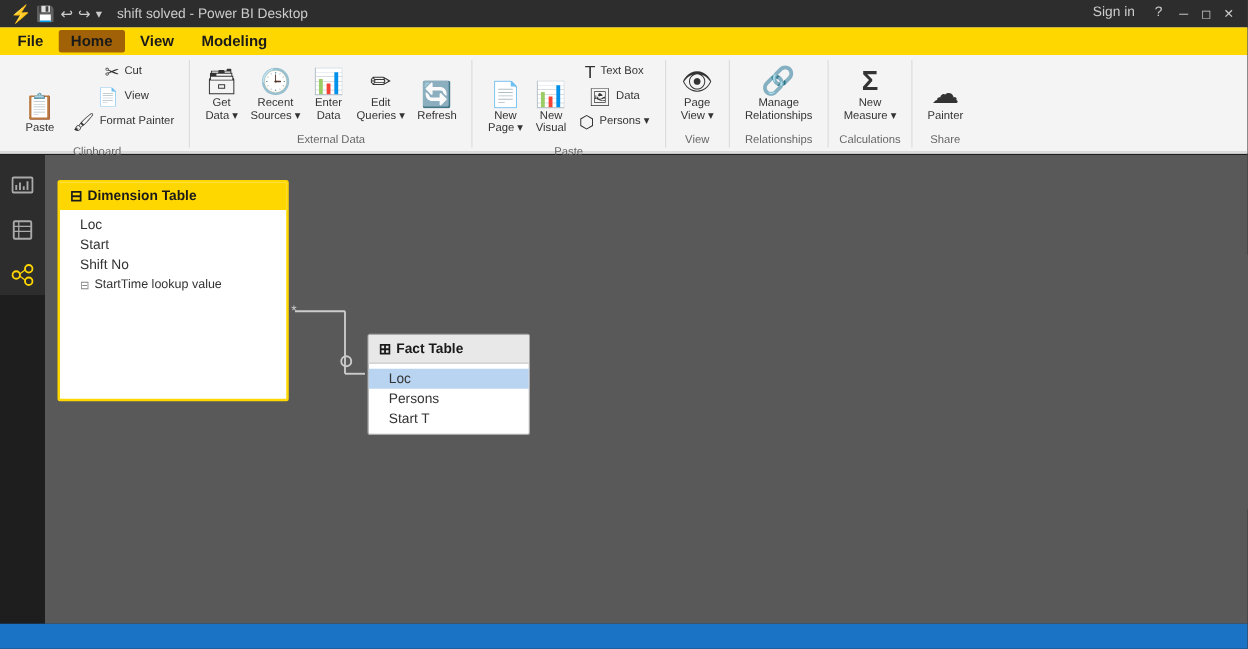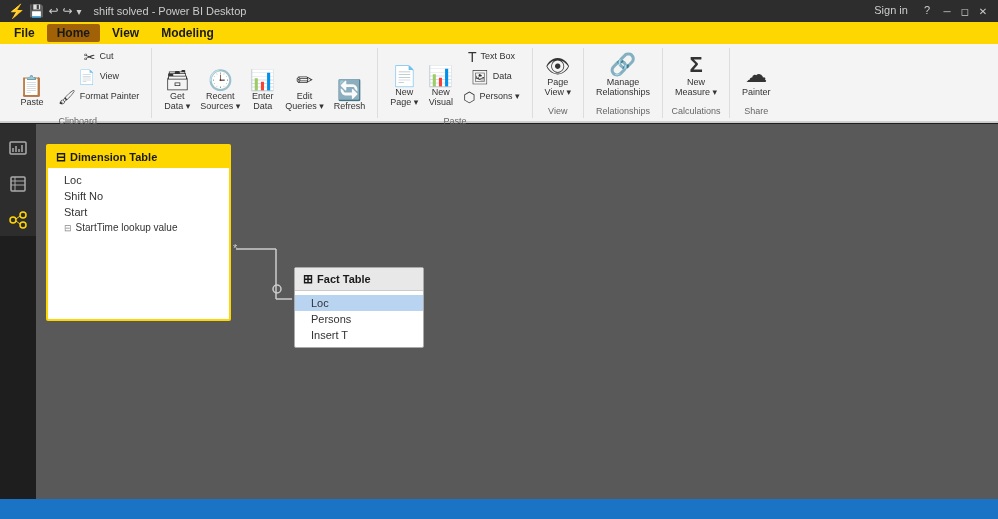--- a/index.html
+++ b/index.html
@@ -342,20 +342,21 @@
         </div>
         <div class="tb-btn">
           <span class="icon">✏</span>
           <span class="label">Edit<br>Queries ▾</span>
         </div>
         <div class="tb-btn">
           <span class="icon">🔄</span>
           <span class="label">Refresh</span>
         </div>
       </div>
+      <div class="toolbar-label">External Data</div>
     </div>
 
     <div class="toolbar-group">
       <div class="toolbar-buttons">
         <div class="tb-btn">
           <span class="icon">📄</span>
           <span class="label">New<br>Page ▾</span>
         </div>
         <div class="tb-btn">
           <span class="icon">📊</span>
@@ -465,38 +466,38 @@
     <text x="277" y="188" font-size="11" fill="#ccc">1</text>
   </svg>
 
   <div class="db-table" style="top:20px; left:10px; width:185px;">
     <div class="db-table-header">
       <span style="font-size:12px;">⊟</span>
       <span>Dimension Table</span>
     </div>
     <div class="db-table-body">
       <div class="db-table-row">Loc</div>
+      <div class="db-table-row">Start</div>
       <div class="db-table-row">Shift No</div>
-      <div class="db-table-row">Start</div>
       <div class="db-table-row small-icon">
         <span style="font-size:9px; color:#888;">⊟</span>
         <span>StartTime lookup value</span>
       </div>
       <div style="height:80px;"></div>
     </div>
   </div>
 
   <div class="fact-table" style="top:143px; left:258px; width:130px;">
     <div class="fact-table-header">
       <span style="font-size:12px;">⊞</span>
       <span>Fact Table</span>
     </div>
     <div class="fact-table-body">
       <div class="fact-table-row highlighted">Loc</div>
       <div class="fact-table-row">Persons</div>
-      <div class="fact-table-row">Insert T</div>
+      <div class="fact-table-row">Start T</div>
     </div>
   </div>
 </div>
 
 <div id="status-bar">
   <span></span>
 </div>
 
 </body></html>

